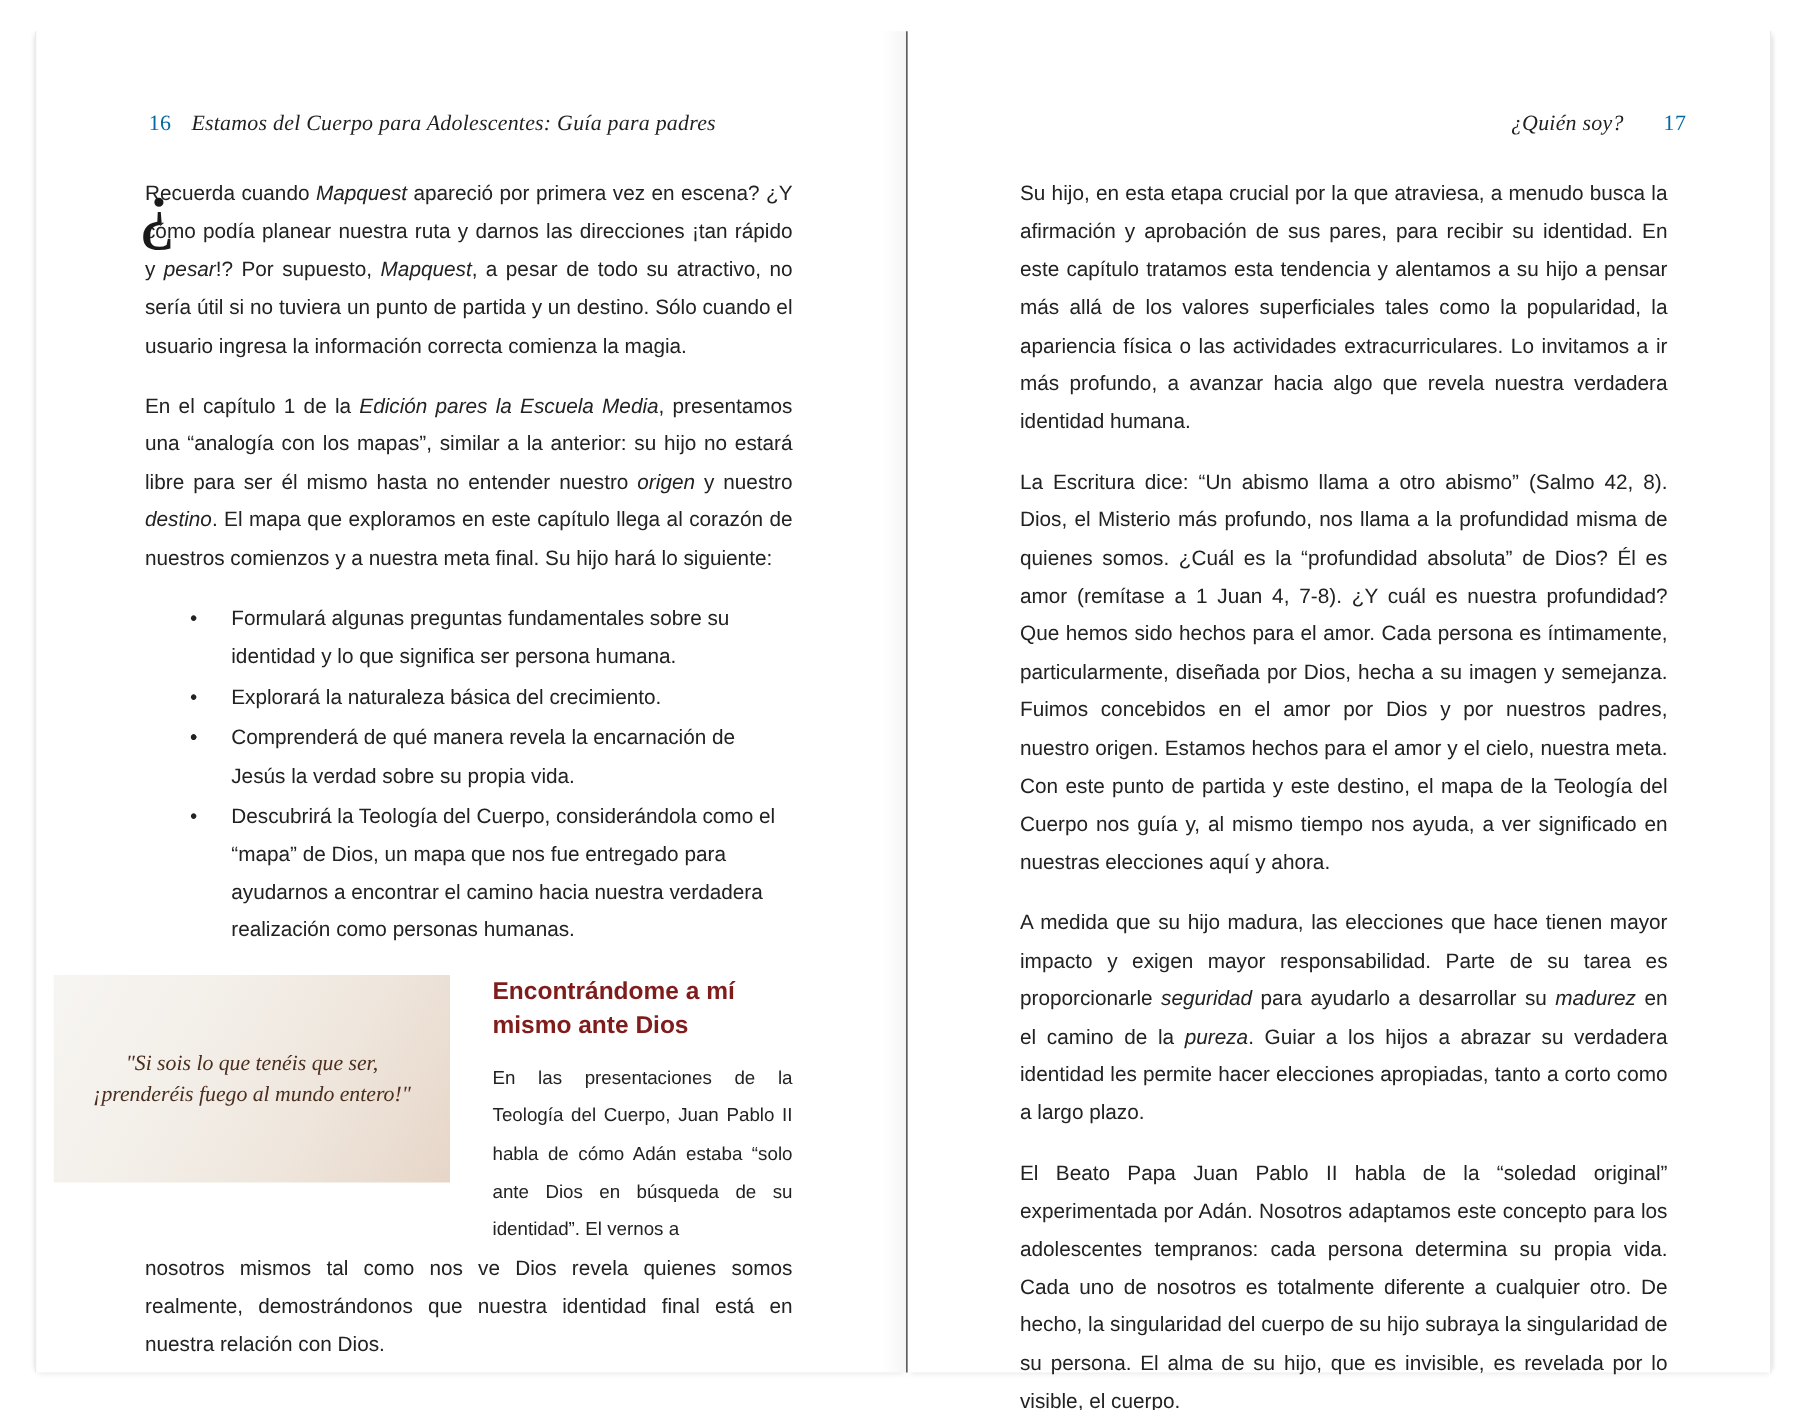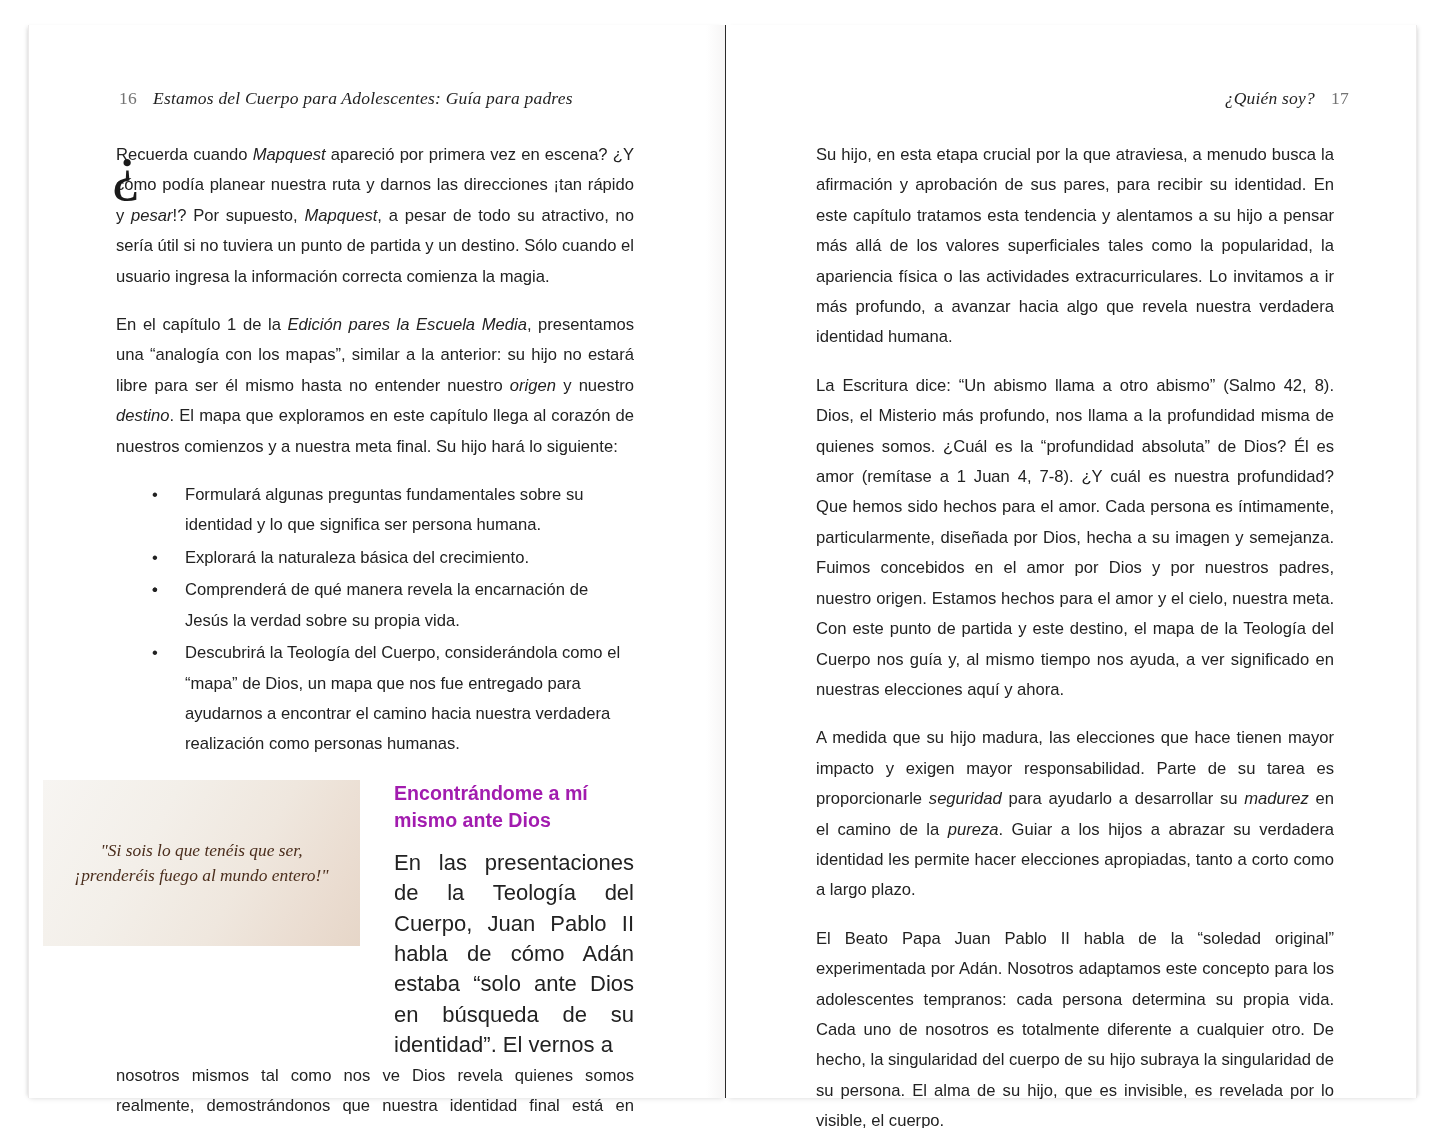--- a/index.html
+++ b/index.html
@@ -69,27 +69,27 @@
     font-style: italic;
     font-size: 17.5px;
     color: #1f1f1f;
     letter-spacing: 0.2px;
     white-space: nowrap;
   }
   .folio {
     font-family: "Liberation Serif", serif;
     font-style: normal;
     font-size: 17.5px;
-    color: #737373;
+    color: #0369a1;
     letter-spacing: 0.3px;
   }
   #runhead-left { left: 119px; top: 88px; }
   #runhead-left .folio { margin-right: 16px; }
   #runhead-right { right: 96px; top: 88px; text-align: right; }
-  #runhead-right .folio { margin-left: 16px; }
+  #runhead-right .folio { margin-left: 32px; }
 
   
   .col {
     position: absolute;
     color: #222222;
     font-size: 16.6px;
     line-height: 30.4px;
     text-align: justify;
   }
   #col-left  { left: 116px; top: 140px;  width: 518px; }
@@ -174,28 +174,28 @@
 
   .sidecol {
     margin-left: 278px;
     width: 240px;
   }
   .sidehead {
     font-family: "Liberation Sans", sans-serif;
     font-weight: bold;
     font-size: 19.6px;
     line-height: 27px;
-    color: #a21caf;
+    color: #7f1d1d;
     margin: 0 0 14px 0;
     text-align: left;
   }
   .sidecol p {
     margin: 0;
     text-align: justify;
-    font-size: 22px;
+    font-size: 15px;
     line-height: 30.4px;
   }
 
   .after-block {
     margin-top: 12px;
   }
 </style>
 </head>
 <body>
 

